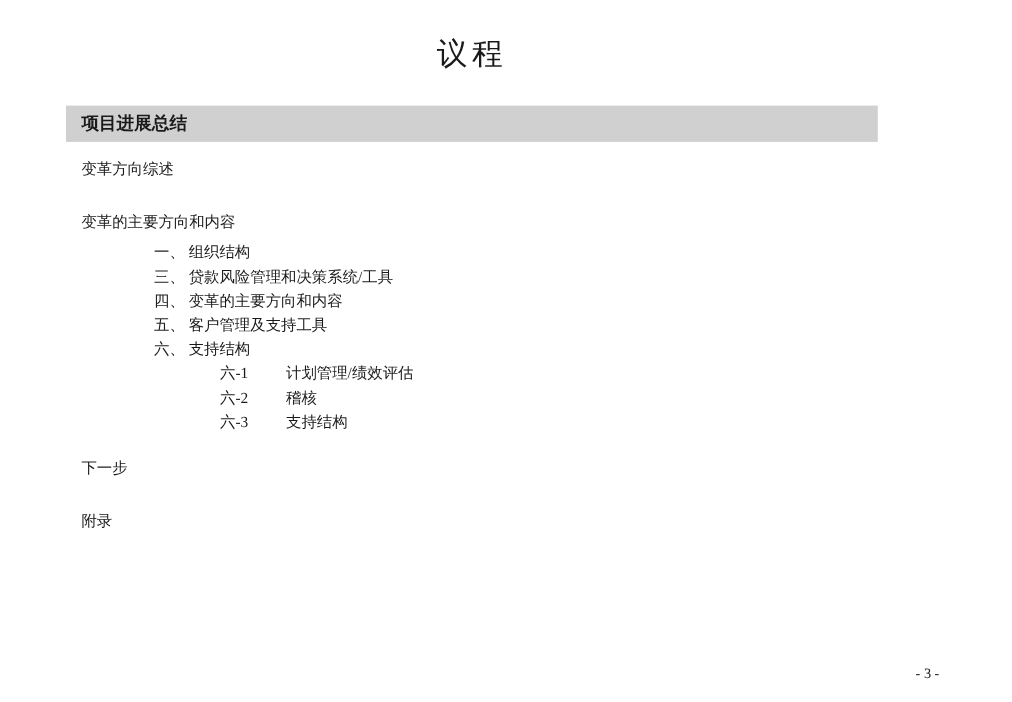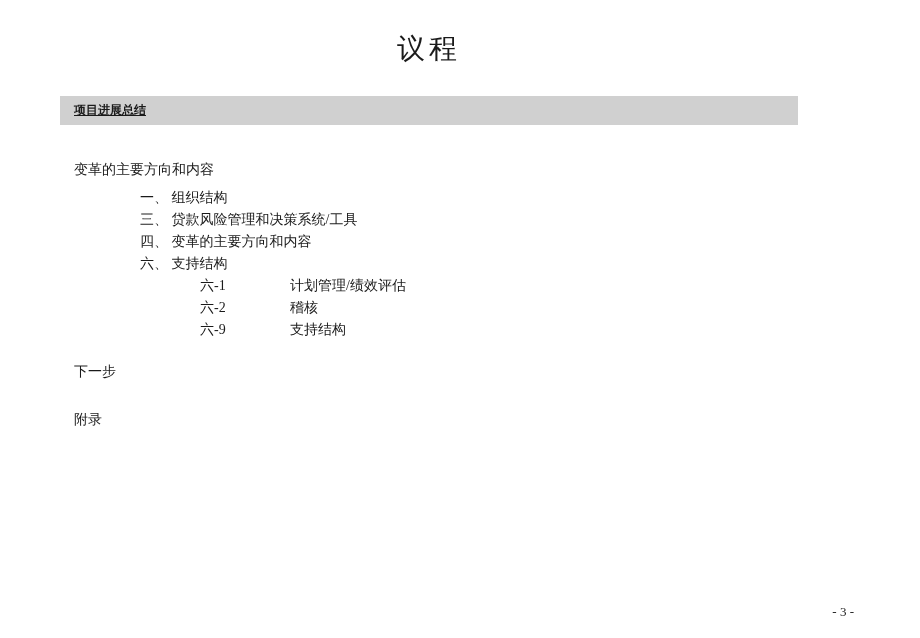--- a/index.html
+++ b/index.html
@@ -33,24 +33,23 @@
       color: #1a1a1a;
       margin-bottom: 28px;
       font-family: "SimSun", "宋体", serif;
       letter-spacing: 4px;
     }
 
     .highlighted-item {
       background: #d0d0d0;
       padding: 6px 14px;
       margin-bottom: 16px;
-      font-size: 12px;
+      font-size: 16px;
       font-weight: bold;
       color: #1a1a1a;
-      text-decoration: underline;
     }
 
     .agenda-item {
       font-size: 14px;
       color: #1a1a1a;
       margin-bottom: 10px;
       padding-left: 14px;
     }
 
     .agenda-item.level-0 {
@@ -65,21 +64,21 @@
 
     .agenda-item.with-margin-top {
       margin-top: 12px;
     }
 
     .six-sub {
       padding-left: 140px;
       font-size: 14px;
       margin-bottom: 4px;
       display: flex;
-      gap: 50px;
+      gap: 20px;
     }
 
     .six-sub .sub-num {
       min-width: 40px;
     }
 
     .page-number {
       position: absolute;
       bottom: 18px;
       right: 30px;
@@ -93,57 +92,63 @@
   </style>
 </head>
 <body>
 
 <div class="page-container">
 
   <h1 class="page-title">议程</h1>
 
   <div class="highlighted-item">项目进展总结</div>
 
+  <div class="agenda-item level-0 with-margin-top">
+    <span>变革方向综述</span>
+  </div>
 
   <div class="spacer"></div>
 
   <div class="agenda-item level-0 with-margin-top">
     <span>变革的主要方向和内容</span>
   </div>
 
   <div class="agenda-item level-1">
     <span>一、  组织结构</span>
   </div>
 
 
   <div class="agenda-item level-1">
     <span>三、 贷款风险管理和决策系统/工具</span>
   </div>
 
   <div class="agenda-item level-1">
     <span>四、 变革的主要方向和内容</span>
   </div>
 
+  <div class="agenda-item level-1">
+    <span>五、 客户管理及支持工具</span>
+  </div>
 
   <div class="agenda-item level-1">
     <span>六、 支持结构</span>
   </div>
 
   <div class="six-sub">
     <span class="sub-num">六-1</span>
     <span>计划管理/绩效评估</span>
   </div>
 
   <div class="six-sub">
     <span class="sub-num">六-2</span>
     <span>稽核</span>
   </div>
 
   <div class="six-sub">
-    <span class="sub-num">六-9</span>
+    <span class="sub-num">六-3</span>
     <span>支持结构</span>
   </div>
 
 
   <div class="spacer"></div>
 
   <div class="agenda-item level-0 with-margin-top">
     <span>下一步</span>
   </div>
 

